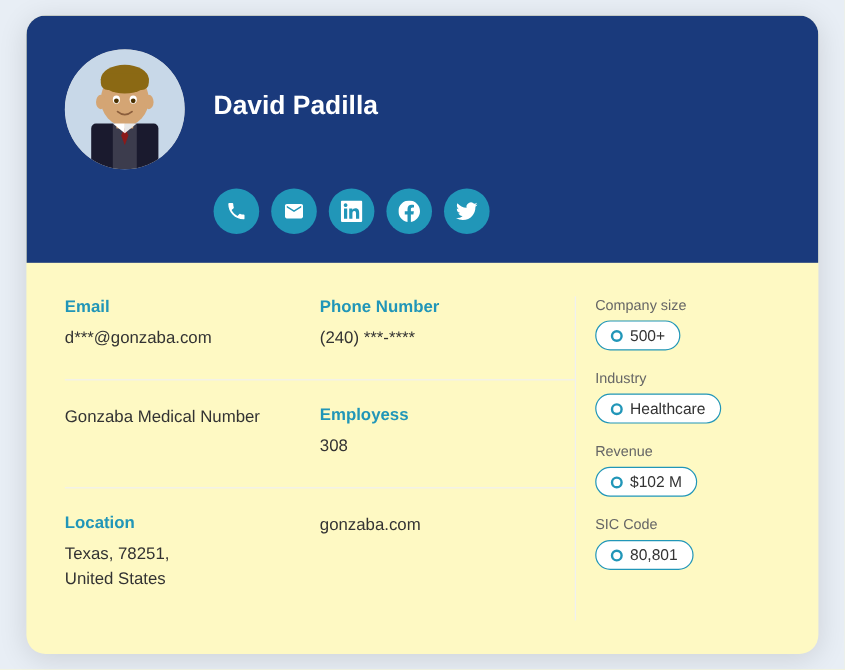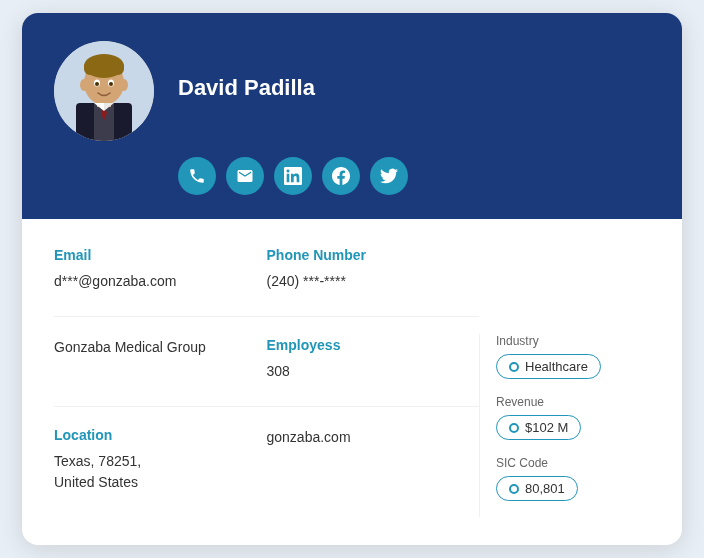--- a/index.html
+++ b/index.html
@@ -5,21 +5,21 @@
     * { box-sizing: border-box; margin: 0; padding: 0; }
     body {
       background: #e8eef5;
       display: flex;
       align-items: center;
       justify-content: center;
       min-height: 100vh;
       font-family: -apple-system, BlinkMacSystemFont, 'Segoe UI', sans-serif;
     }
     .card {
-      background: #ffffff;
+      background: #fef9c3;
       border-radius: 16px;
       width: 660px;
       overflow: hidden;
       box-shadow: 0 4px 24px rgba(0,0,0,0.12);
     }
     
     .card-header {
       background: #1a3a7c;
       padding: 28px 32px 24px 32px;
       display: flex;
@@ -73,21 +73,20 @@
     .social-icon svg {
       width: 18px;
       height: 18px;
       fill: #fff;
     }
     
     .card-body {
       display: flex;
       padding: 28px 28px 28px 32px;
       gap: 0;
-      align-items: flex-end;
     }
     .info-grid {
       flex: 1;
       display: grid;
       grid-template-columns: 1fr 1fr;
       gap: 0;
       row-gap: 0;
     }
     .info-item {
       padding: 0 12px 24px 0;
@@ -231,40 +230,47 @@
         <div class="info-value">d***@gonzaba.com</div>
       </div>
       <div class="info-item">
         <div class="info-label">Phone Number</div>
         <div class="info-value">(240) ***-****</div>
       </div>
 
       <div class="info-row-divider"></div>
 
       <div class="info-item">
-        <div class="info-value">Gonzaba Medical Group</div>
+        <div class="info-value">Gonzaba Medical Number</div>
       </div>
       <div class="info-item">
         <div class="info-label">Employess</div>
         <div class="info-value">308</div>
       </div>
 
       <div class="info-row-divider"></div>
 
       <div class="info-item">
         <div class="info-label">Location</div>
         <div class="info-value">Texas, 78251,<br>United States</div>
       </div>
       <div class="info-item">
         <div class="info-value">gonzaba.com</div>
       </div>
     </div>
 
     <div class="right-panel">
       <div class="panel-item">
+        <div class="panel-label">Company size</div>
+        <div class="panel-badge">
+          <div class="badge-dot"></div>
+          <span>500+</span>
+        </div>
+      </div>
+      <div class="panel-item">
         <div class="panel-label">Industry</div>
         <div class="panel-badge">
           <div class="badge-dot"></div>
           <span>Healthcare</span>
         </div>
       </div>
       <div class="panel-item">
         <div class="panel-label">Revenue</div>
         <div class="panel-badge">
           <div class="badge-dot"></div>

